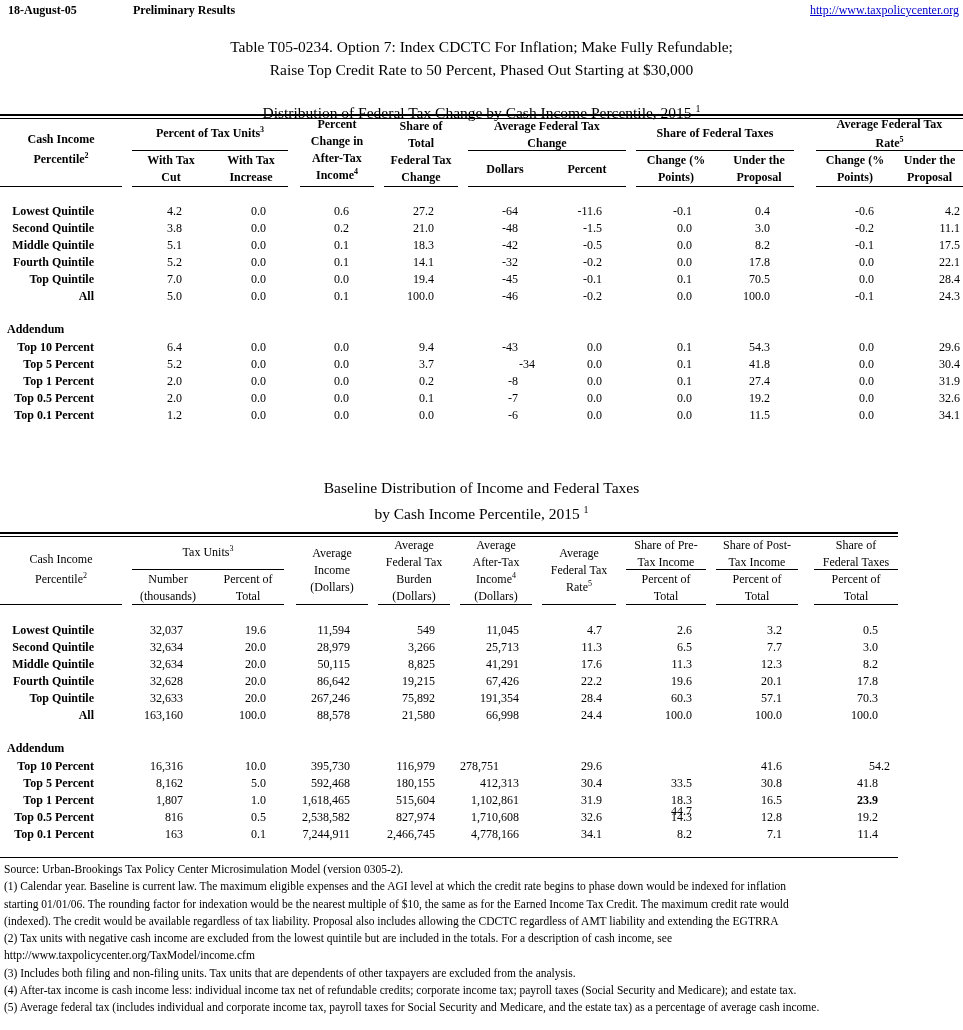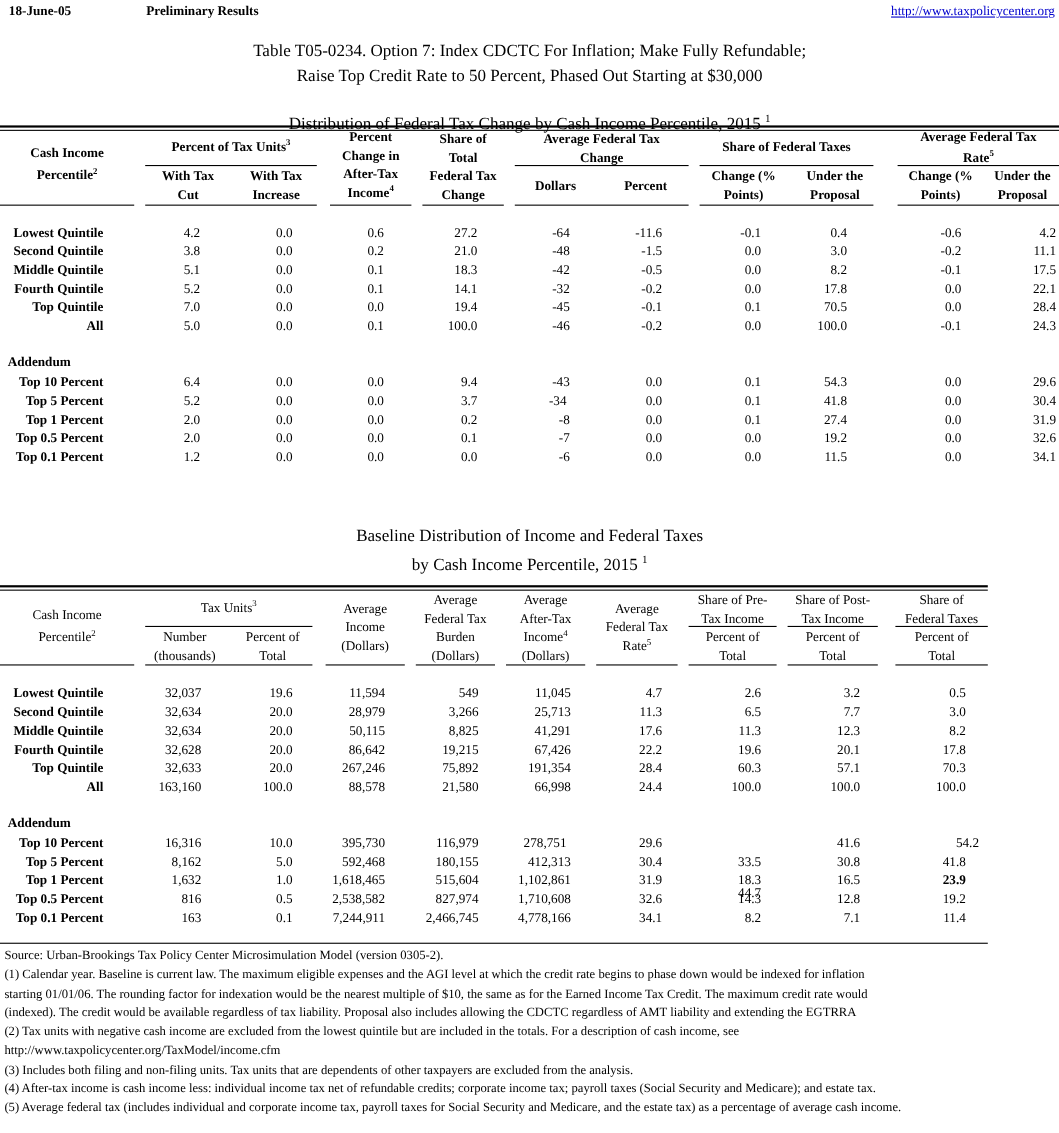--- a/index.html
+++ b/index.html
@@ -19,21 +19,21 @@
   .row { position:absolute; left:0; width:963px; height:17px; line-height:17px; }
   .lbl { position:absolute; font-weight:bold; text-align:right; white-space:nowrap; }
   .num { position:absolute; text-align:right; white-space:nowrap; }
   .addendum { position:absolute; font-weight:bold; left:7px; }
   .notes { position:absolute; left:4px; top:861px; width:955px; font-size:11.5px; line-height:17.3px; }
   .notes div { white-space:nowrap; }
 </style>
 </head>
 <body>
 
-<div class="abs hdr-date">18-June-05</div>
+<div class="abs hdr-date">18-August-05</div>
 <div class="abs hdr-prelim">Preliminary Results</div>
 <a class="abs hdr-url">http://www.taxpolicycenter.org</a>
 
 <div>
   <div class="abs title" style="top:35px;">Table T05-0234. Option 7: Index CDCTC For Inflation; Make Fully Refundable;</div>
   <div class="abs title" style="top:58px;">Raise Top Credit Rate to 50 Percent, Phased Out Starting at $30,000</div>
   <div class="abs title" style="top:97px;"><span>Distribution of Federal Tax Change by Cash Income Percentile, 2015</span> <sup>1</sup></div>
 </div>
 
 <div>
@@ -196,21 +196,21 @@
         <div class="num" style="right: 193px;">54.3</div>
         <div class="num" style="right: 89px;">0.0</div>
         <div class="num" style="right: 3px;">29.6</div>
       </div>
       <div class="row" style="top: 356px;">
         <div class="lbl" style="right: 869px;">Top 5 Percent</div>
         <div class="num" style="right: 781px;">5.2</div>
         <div class="num" style="right: 697px;">0.0</div>
         <div class="num" style="right: 614px;">0.0</div>
         <div class="num" style="right: 529px;">3.7</div>
-        <div class="num" style="right: 448px;">-34</div>
+        <div class="num" style="right: 428px;">-34</div>
         <div class="num" style="right: 361px;">0.0</div>
         <div class="num" style="right: 271px;">0.1</div>
         <div class="num" style="right: 193px;">41.8</div>
         <div class="num" style="right: 89px;">0.0</div>
         <div class="num" style="right: 3px;">30.4</div>
       </div>
       <div class="row" style="top: 373px;">
         <div class="lbl" style="right: 869px;">Top 1 Percent</div>
         <div class="num" style="right: 781px;">2.0</div>
         <div class="num" style="right: 697px;">0.0</div>
@@ -407,41 +407,41 @@
         <div class="num" style="right: 181px;">100.0</div>
         <div class="num" style="right: 85px;">100.0</div>
       </div>
       <div class="addendum" style="top: 741px;">Addendum</div>
       <div class="row" style="top: 758px;">
         <div class="lbl" style="right: 869px;">Top 10 Percent</div>
         <div class="num" style="right: 780px;">16,316</div>
         <div class="num" style="right: 697px;">10.0</div>
         <div class="num" style="right: 613px;">395,730</div>
         <div class="num" style="right: 528px;">116,979</div>
-        <div class="num" style="right: 448px;">278,751</div>
+        <div class="num" style="right: 464px;">278,751</div>
         <div class="num" style="right: 361px;">29.6</div>
         <div class="num" style="right: 271px; margin-top: 45px;">44.7</div>
         <div class="num" style="right: 181px;">41.6</div>
         <div class="num" style="right: 73px;">54.2</div>
       </div>
       <div class="row" style="top: 775px;">
         <div class="lbl" style="right: 869px;">Top 5 Percent</div>
         <div class="num" style="right: 780px;">8,162</div>
         <div class="num" style="right: 697px;">5.0</div>
         <div class="num" style="right: 613px;">592,468</div>
         <div class="num" style="right: 528px;">180,155</div>
         <div class="num" style="right: 444px;">412,313</div>
         <div class="num" style="right: 361px;">30.4</div>
         <div class="num" style="right: 271px;">33.5</div>
         <div class="num" style="right: 181px;">30.8</div>
         <div class="num" style="right: 85px;">41.8</div>
       </div>
       <div class="row" style="top: 792px;">
         <div class="lbl" style="right: 869px;">Top 1 Percent</div>
-        <div class="num" style="right: 780px;">1,632</div>
+        <div class="num" style="right: 780px;">1,807</div>
         <div class="num" style="right: 697px;">1.0</div>
         <div class="num" style="right: 613px;">1,618,465</div>
         <div class="num" style="right: 528px;">515,604</div>
         <div class="num" style="right: 444px;">1,102,861</div>
         <div class="num" style="right: 361px;">31.9</div>
         <div class="num" style="right: 271px;">18.3</div>
         <div class="num" style="right: 181px;">16.5</div>
         <div class="num" style="right: 85px; font-weight: bold;">23.9</div>
       </div>
       <div class="row" style="top: 809px;">

